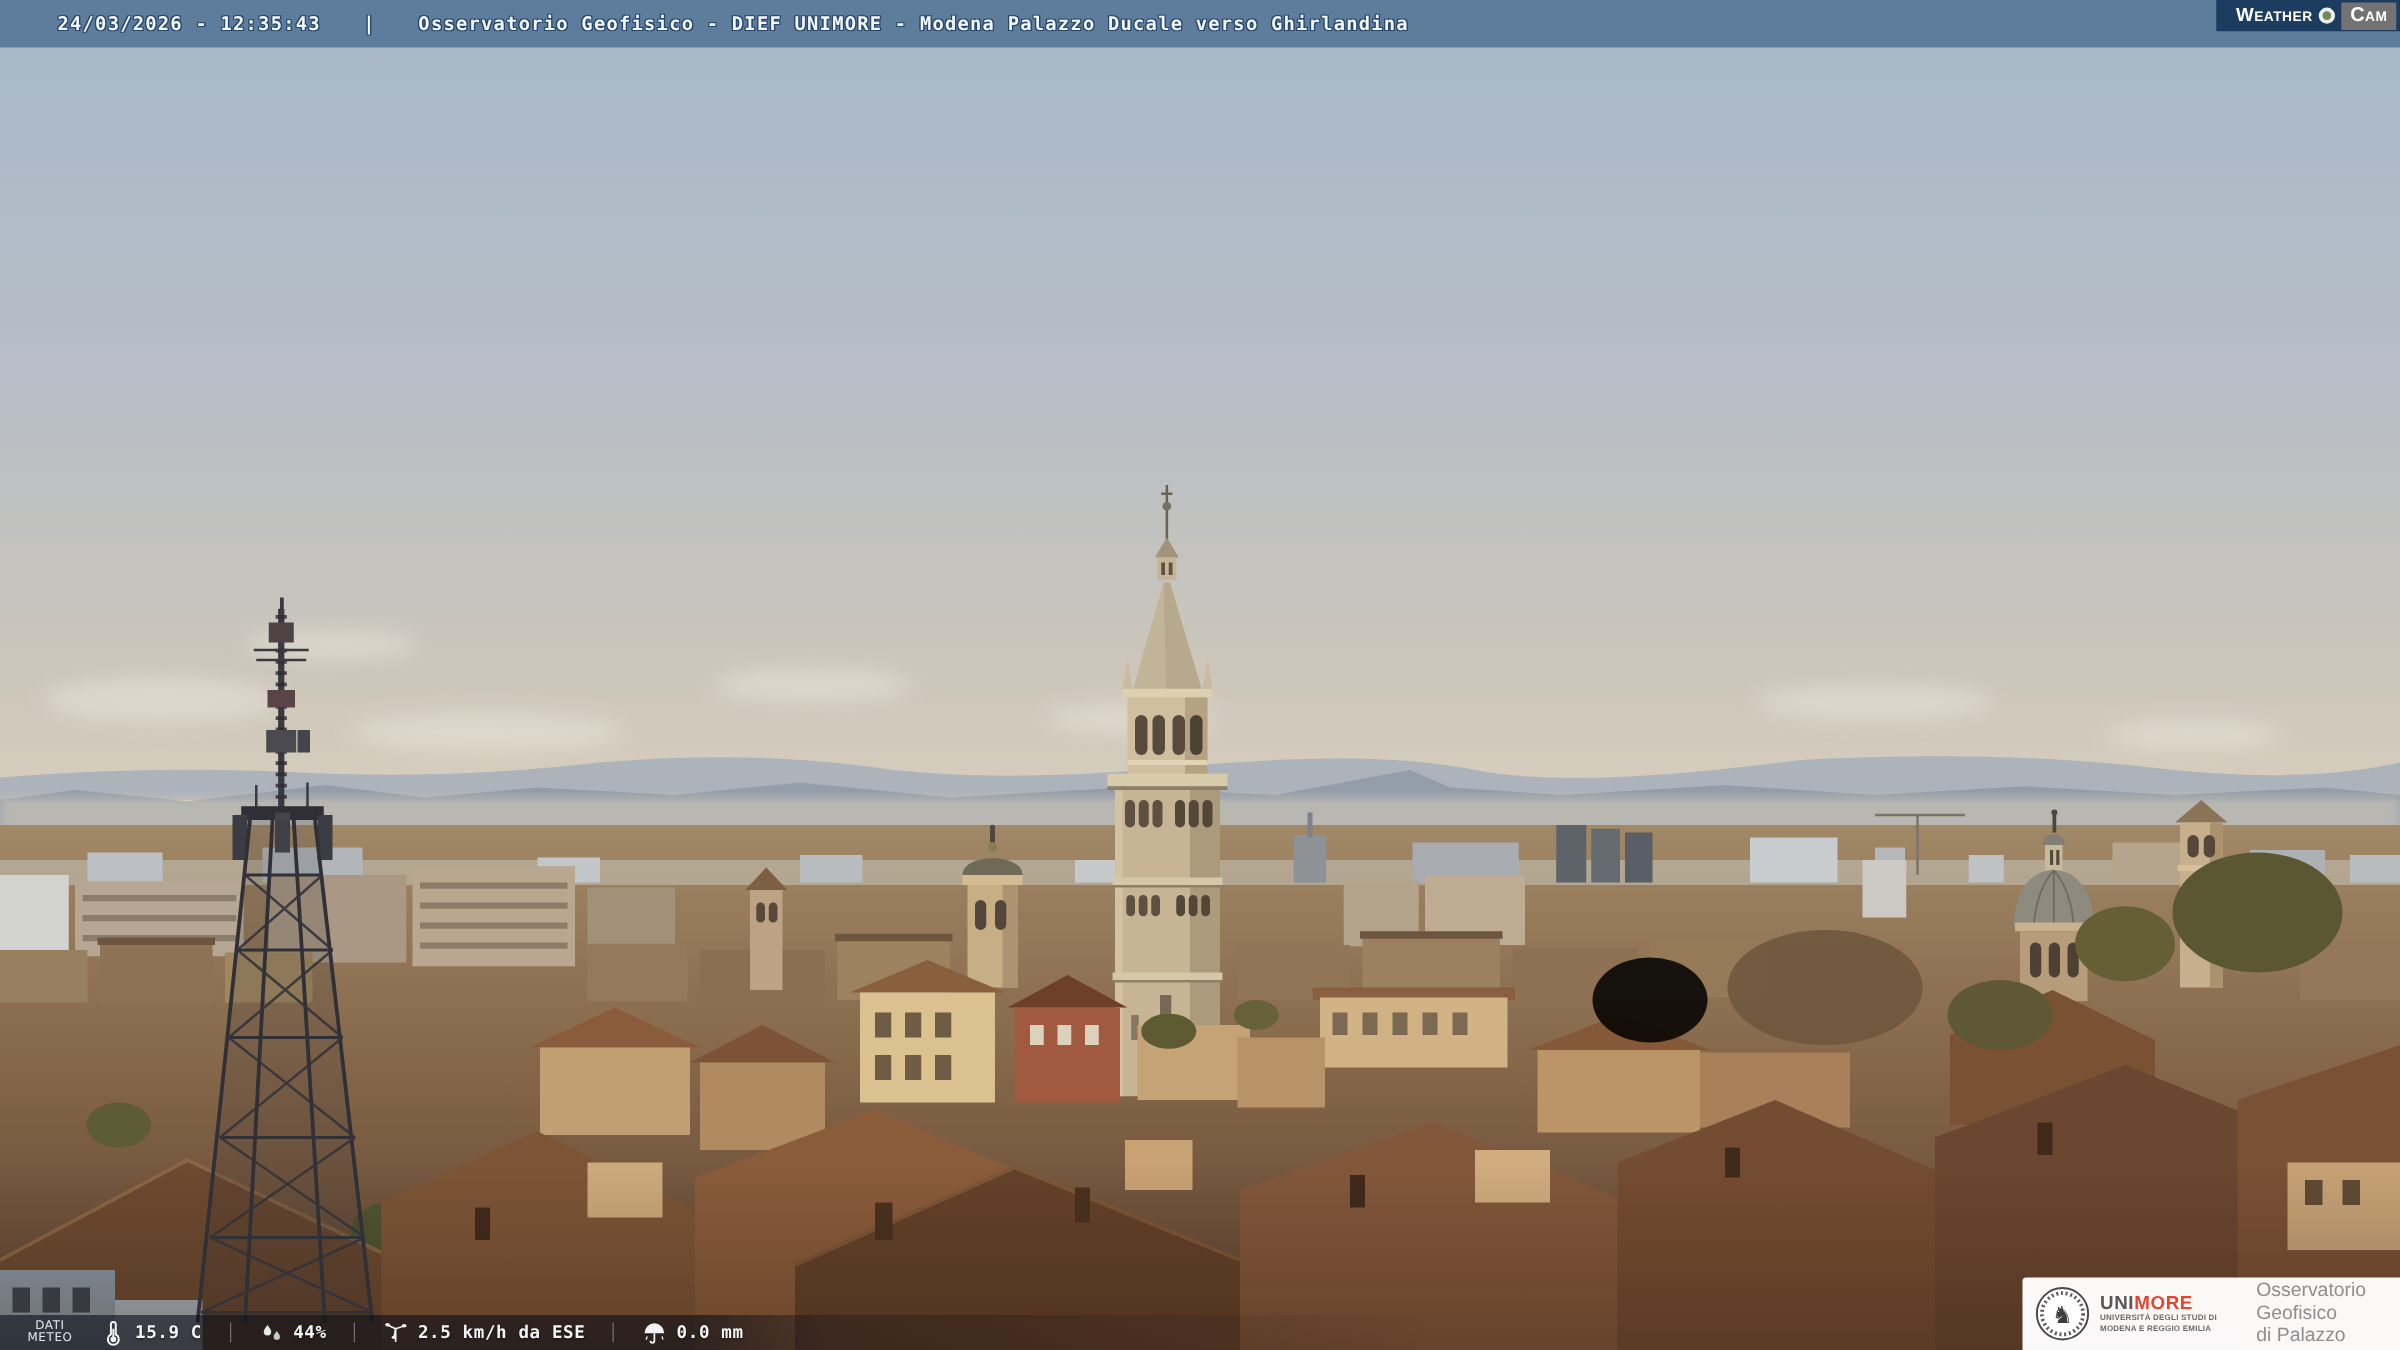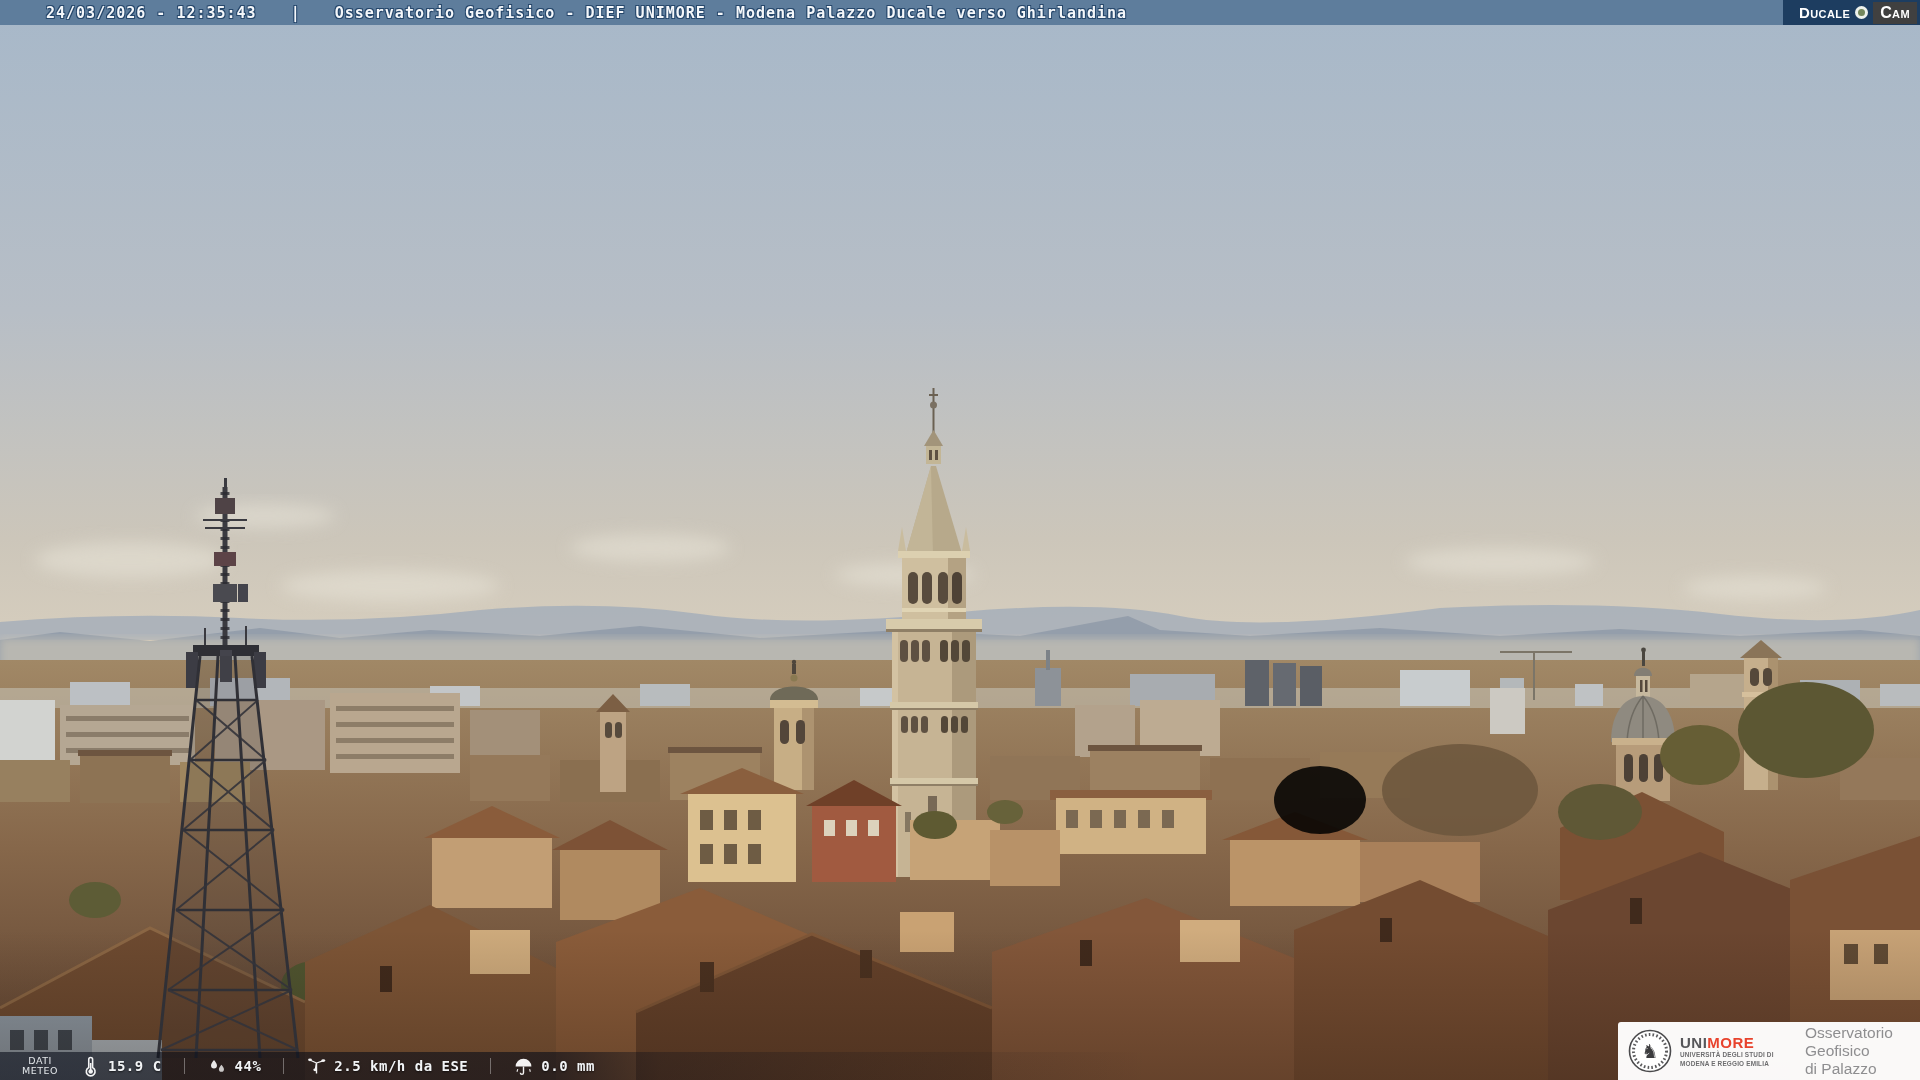--- a/index.html
+++ b/index.html
@@ -1,36 +1,36 @@
 <!DOCTYPE html>
 <html><head>
 <meta charset="utf-8">
 <style>
   html,body{margin:0;padding:0;background:#222;}
   #stage{position:relative;width:1920px;height:1080px;overflow:hidden;
          font-family:"DejaVu Sans",sans-serif;}
   .scene{position:absolute;inset:0;width:1920px;height:1080px;display:block;}
 
   
-  .topbar{position:absolute;top:0;left:0;width:1920px;height:25px;
+  .topbar{position:absolute;top:0;left:0;width:1920px;height:38px;
           background:#5e7d9c;display:flex;align-items:center;
           font-family:"DejaVu Sans Mono",monospace;font-weight:700;
           font-size:15px;letter-spacing:1px;color:#f4f7fa;
           text-shadow:1px 1px 0 #26476b,-1px 1px 0 #26476b,1px -1px 0 #26476b,-1px -1px 0 #26476b;}
   .topbar .datetime{margin-left:46px;white-space:nowrap;}
   .topbar .sep{margin:0 34px;}
   .topbar .title{white-space:nowrap;}
   .wcam{position:absolute;right:0;top:0;height:25px;background:#1d3d60;
         display:flex;align-items:center;padding:0 3px 0 16px;}
   .wcam-weather{color:#fff;font-variant:small-caps;font-weight:700;font-size:15px;
         font-family:"Liberation Sans",sans-serif;letter-spacing:.4px;text-shadow:none;}
   .wcam-dot{width:13px;height:13px;border-radius:50%;background:#eef2ec;margin:0 5px;
         display:flex;align-items:center;justify-content:center;}
   .wcam-dot-inner{width:7px;height:7px;border-radius:50%;background:#74875c;}
-  .wcam-cam{background:#404040;color:#fff;font-variant:small-caps;font-weight:700;
+  .wcam-cam{background:#737373;color:#fff;font-variant:small-caps;font-weight:700;
         font-size:16px;line-height:19px;padding:1px 7px 2px;letter-spacing:.4px;
         font-family:"Liberation Sans",sans-serif;text-shadow:none;}
 
   
   .weatherbar{position:absolute;left:0;bottom:0;width:1920px;height:28px;
         background:linear-gradient(to right,
           rgba(8,12,24,.60) 0px, rgba(8,12,24,.60) 560px,
           rgba(8,12,24,.30) 660px, rgba(8,12,24,.14) 900px,
           rgba(8,12,24,0) 1150px);
         display:flex;align-items:center;color:#f2f4f6;
@@ -354,21 +354,21 @@
       <path d="M196,700 L258,700 M190,760 L266,760 M183,830 L274,830 M176,910 L284,910 M168,990 L292,990 M161,1050 L298,1050" stroke="#303036" stroke-width="2.5" fill="none"></path>
       <path d="M196,700 L266,760 M258,700 L190,760 M190,760 L274,830 M266,760 L183,830 M183,830 L284,910 M274,830 L176,910 M176,910 L292,990 M284,910 L168,990 M168,990 L298,1050 M292,990 L161,1050" stroke="#33333a" stroke-width="2" fill="none" opacity=".9"></path>
     </g>
   </svg>
 
   <div class="topbar">
     <span class="datetime">24/03/2026 - 12:35:43</span>
     <span class="sep">|</span>
     <span class="title">Osservatorio Geofisico - DIEF UNIMORE - Modena Palazzo Ducale verso Ghirlandina</span>
     <div class="wcam">
-      <span class="wcam-weather">Ducale</span>
+      <span class="wcam-weather">Weather</span>
       <span class="wcam-dot">
           <span class="wcam-dot-inner"></span>
         </span>
       <span class="wcam-cam">Cam</span>
     </div>
   </div>
 
   <div class="weatherbar">
     <div class="wb-label">
       <div>DATI</div>

